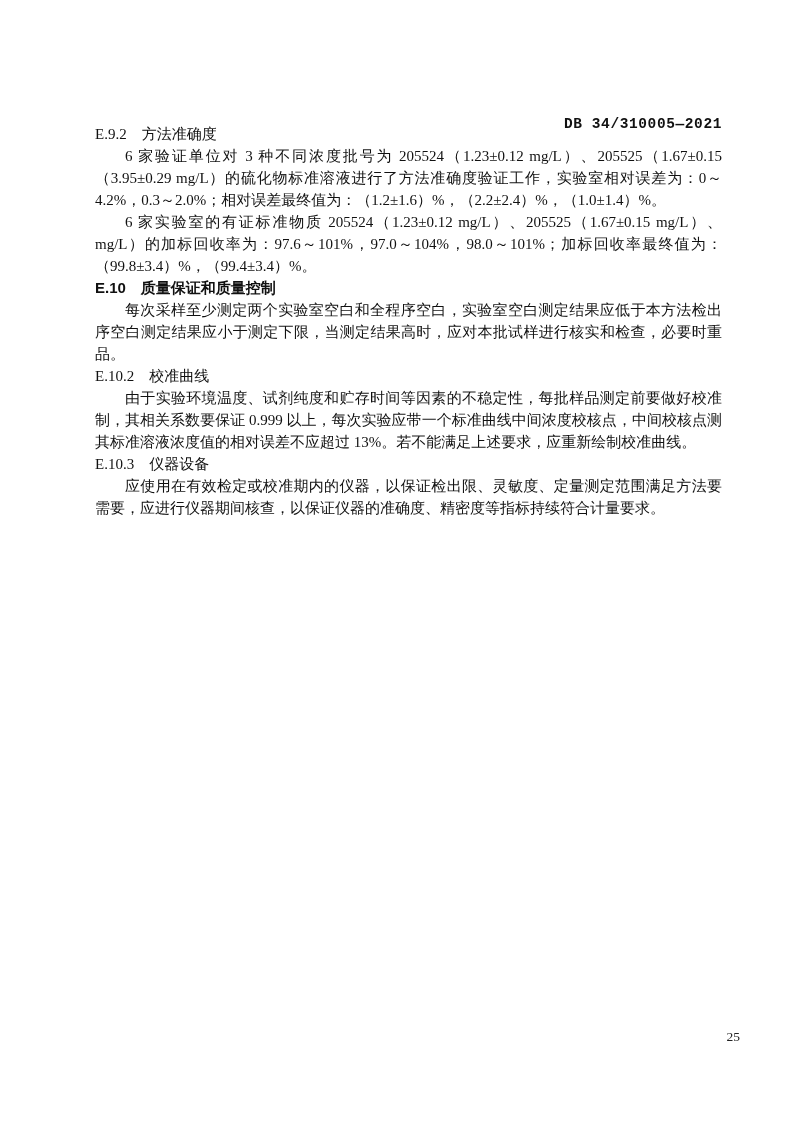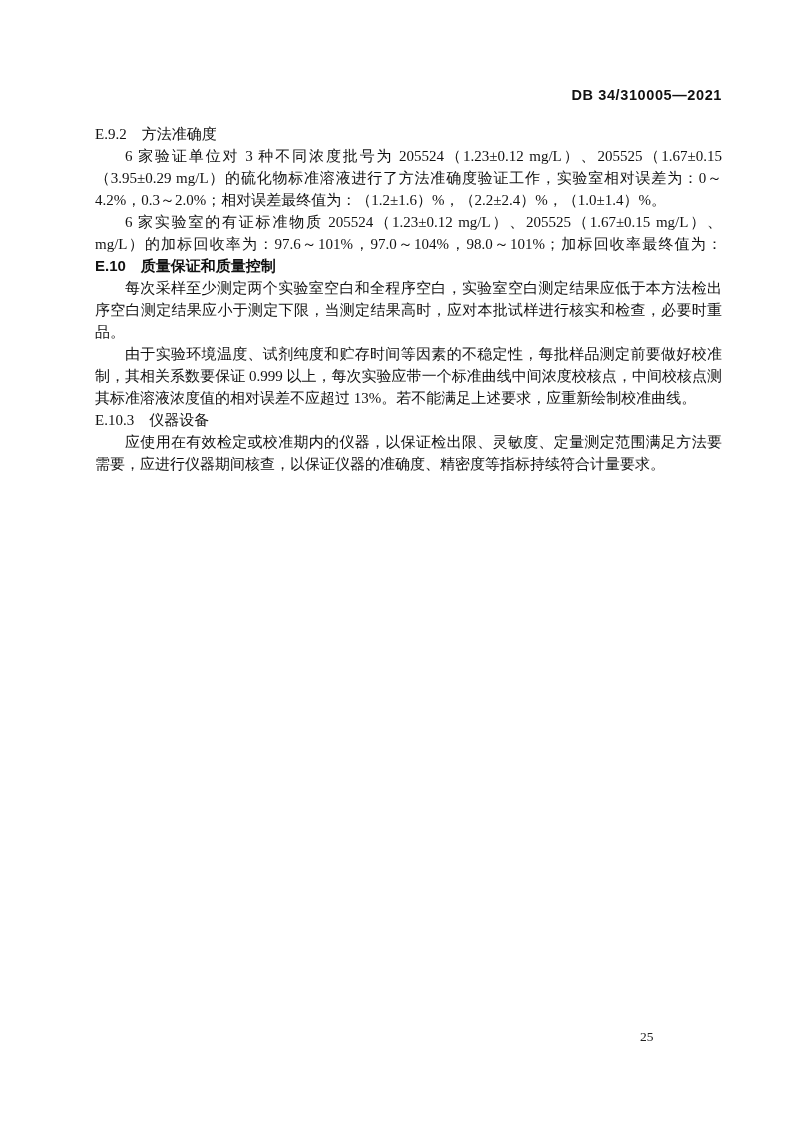--- a/index.html
+++ b/index.html
@@ -11,25 +11,25 @@
     position: relative;
     width: 793px;
     height: 1122px;
     background: #ffffff;
     overflow: hidden;
     font-family: "Liberation Serif", "DejaVu Serif", serif;
     color: #111111;
   }
   .doc-header {
     position: absolute;
-    top: 87px;
+    top: 116px;
     left: 95px;
     width: 627px;
     text-align: right;
-    font-family: Liberation Sans, sans-serif;
+    font-family: Liberation Mono, monospace;
     font-weight: bold;
     font-size: 14.5px;
     letter-spacing: 0.6px;
     color: #111111;
   }
   .content {
     position: absolute;
     top: 123px;
     left: 95px;
     width: 627px;
@@ -50,43 +50,45 @@
   }
   .section {
     font-family: "Liberation Sans", "DejaVu Sans", sans-serif;
     font-weight: bold;
   }
   .page-number {
     position: absolute;
     top: 1029px;
     left: 640px;
     width: 100px;
-    text-align: left;
+    text-align: right;
     font-size: 13.5px;
     color: #222222;
   }
 </style>
 </head>
 <body>
 
 <div class="page">
 
   <div class="doc-header">DB 34/310005—2021</div>
 
   <div class="content">
     <div class="line">E.9.2　方法准确度</div>
     <div class="line indent j">6 家验证单位对 3 种不同浓度批号为 205524（1.23±0.12 mg/L）、205525（1.67±0.15 mg/L）、205526</div>
     <div class="line j">（3.95±0.29 mg/L）的硫化物标准溶液进行了方法准确度验证工作，实验室相对误差为：0～2.4%，0.9～</div>
     <div class="line">4.2%，0.3～2.0%；相对误差最终值为：（1.2±1.6）%，（2.2±2.4）%，（1.0±1.4）%。</div>
     <div class="line indent j">6 家实验室的有证标准物质 205524（1.23±0.12 mg/L）、205525（1.67±0.15 mg/L）、205526（3.95±0.29</div>
     <div class="line j">mg/L）的加标回收率为：97.6～101%，97.0～104%，98.0～101%；加标回收率最终值为：（99.4±3.0）%，</div>
+    <div class="line">（99.8±3.4）%，（99.4±3.4）%。</div>
     <div class="line section">E.10　质量保证和质量控制</div>
     <div class="line indent j">每次采样至少测定两个实验室空白和全程序空白，实验室空白测定结果应低于本方法检出限。全程</div>
     <div class="line j">序空白测定结果应小于测定下限，当测定结果高时，应对本批试样进行核实和检查，必要时重新采集样</div>
     <div class="line">品。</div>
+    <div class="line">E.10.2　校准曲线</div>
     <div class="line indent j">由于实验环境温度、试剂纯度和贮存时间等因素的不稳定性，每批样品测定前要做好校准曲线的绘</div>
     <div class="line j">制，其相关系数要保证 0.999 以上，每次实验应带一个标准曲线中间浓度校核点，中间校核点测量值与</div>
     <div class="line">其标准溶液浓度值的相对误差不应超过 13%。若不能满足上述要求，应重新绘制校准曲线。</div>
     <div class="line">E.10.3　仪器设备</div>
     <div class="line indent j">应使用在有效检定或校准期内的仪器，以保证检出限、灵敏度、定量测定范围满足方法要求。如有</div>
     <div class="line">需要，应进行仪器期间核查，以保证仪器的准确度、精密度等指标持续符合计量要求。</div>
   </div>
 
   <div class="page-number">25</div>
 

